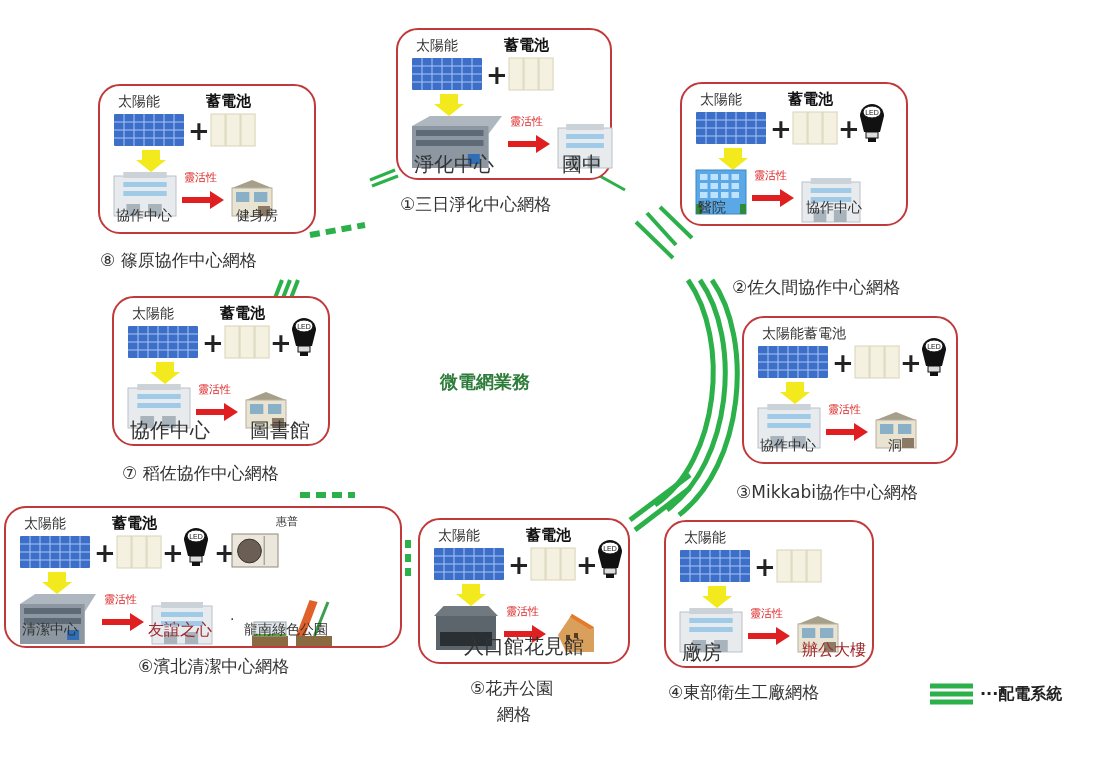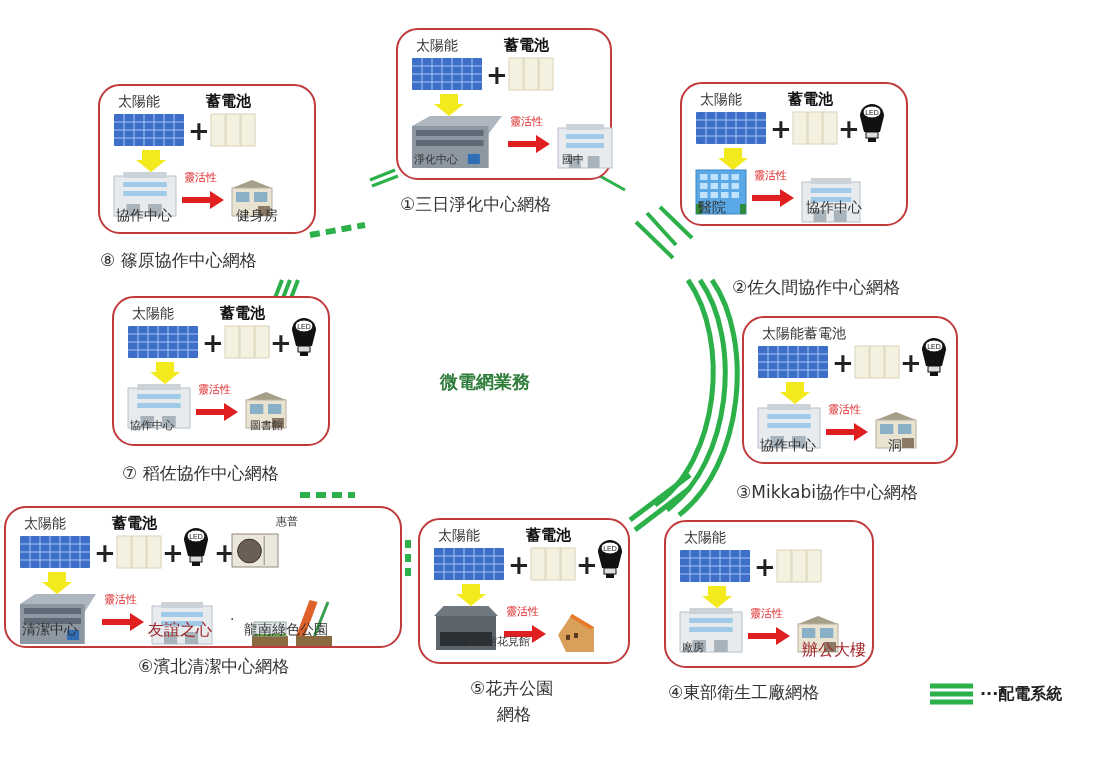--- a/index.html
+++ b/index.html
@@ -5,21 +5,21 @@
   html, body { margin: 0; padding: 0; background: #ffffff; }
   body { width: 1117px; height: 773px; position: relative; overflow: hidden;
          font-family: "DejaVu Sans", "Liberation Sans", sans-serif; color: #333; }
   #grid-lines { position: absolute; left: 0; top: 0; width: 1117px; height: 773px; }
   .card { position: absolute; border: 2px solid #c0393b; border-radius: 22px; background: #fff; box-sizing: border-box; }
   .lbl { position: absolute; white-space: nowrap; line-height: 1; }
   .src { font-size: 14px; color: #333; }
   .bat-lbl { font-size: 15px; font-weight: bold; color: #111; }
   .flex-lbl { font-size: 11px; color: #d22; }
   .plus { position: absolute; font-size: 26px; font-weight: bold; color: #222; line-height: 1; }
-  .name { font-size: 11px; color: #333; }
+  .name { font-size: 20px; color: #333; }
   .name-sm { font-size: 14px; color: #333; }
   .name-red { font-size: 16px; color: #a0282c; }
   .grid-title { position: absolute; font-size: 17px; color: #333; white-space: nowrap; }
   .center-title { position: absolute; font-size: 18px; color: #2f7d3a; font-weight: bold; }
   .legend-text { position: absolute; font-size: 16px; color: #222; font-weight: bold; }
   svg.icon { position: absolute; overflow: visible; }
 </style>
 </head>
 <body>
 

